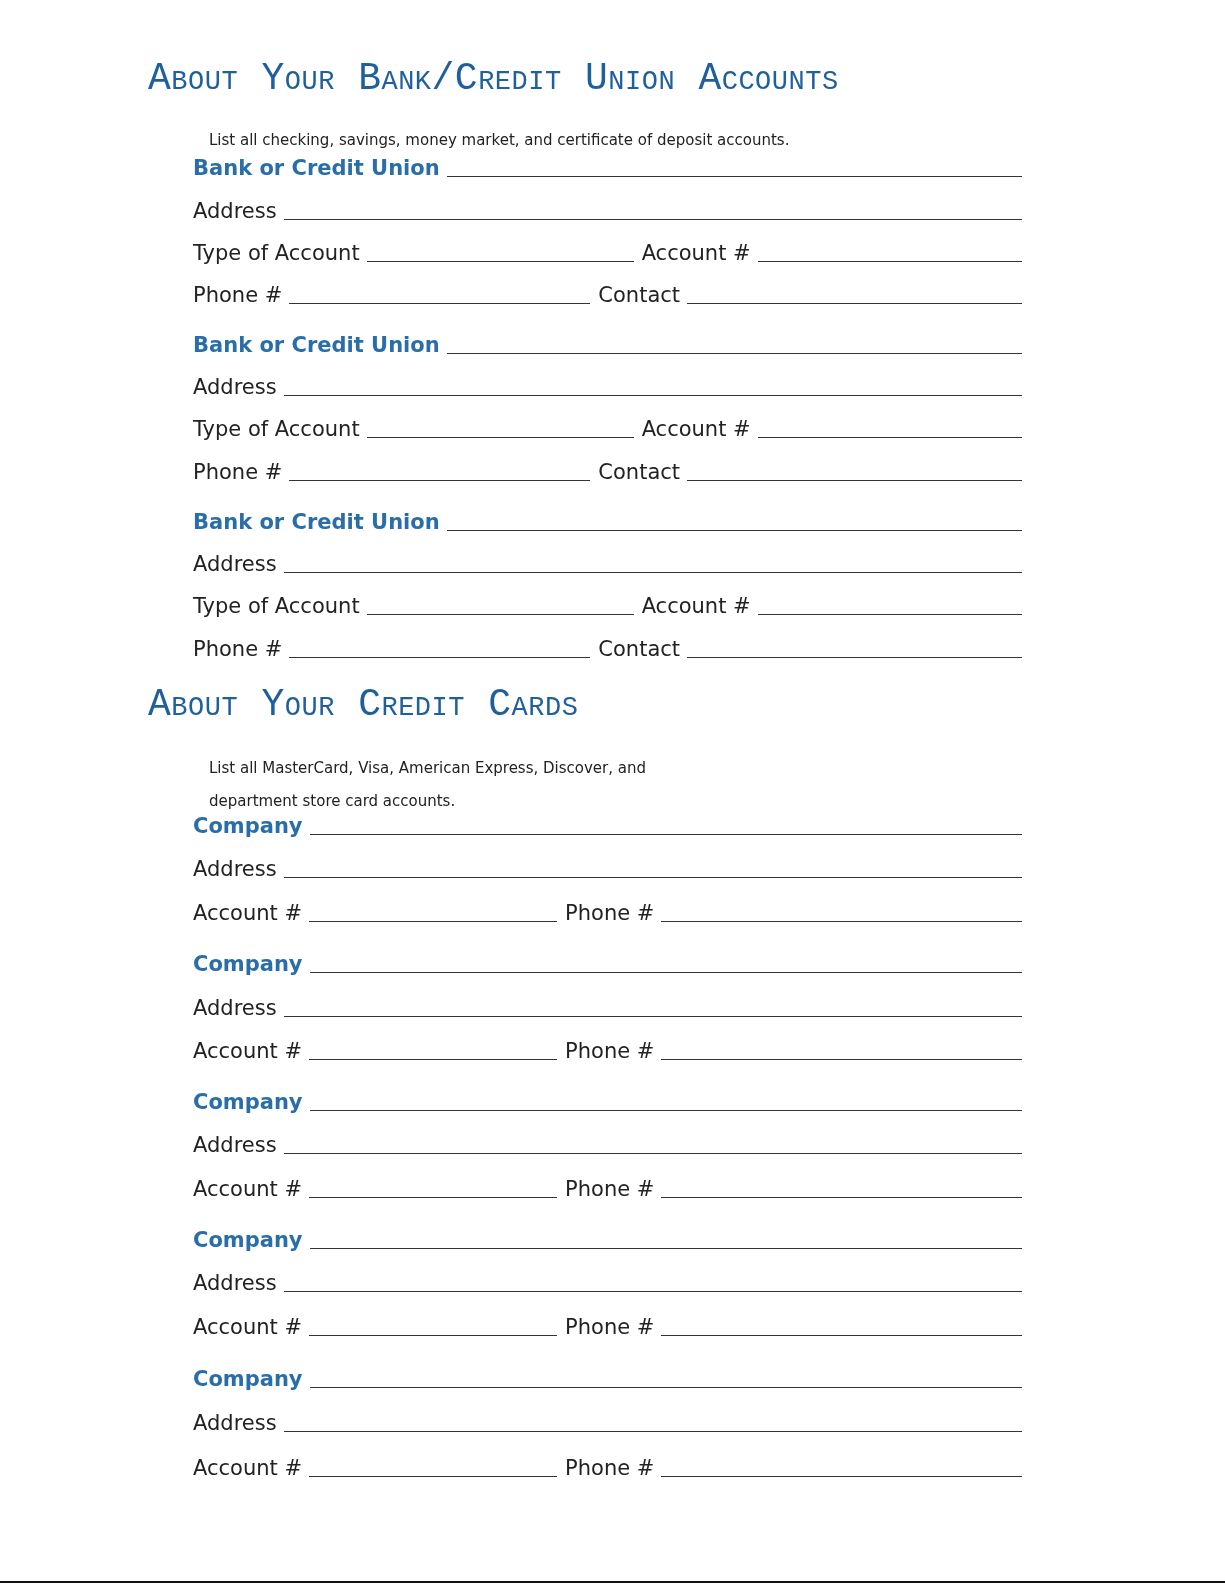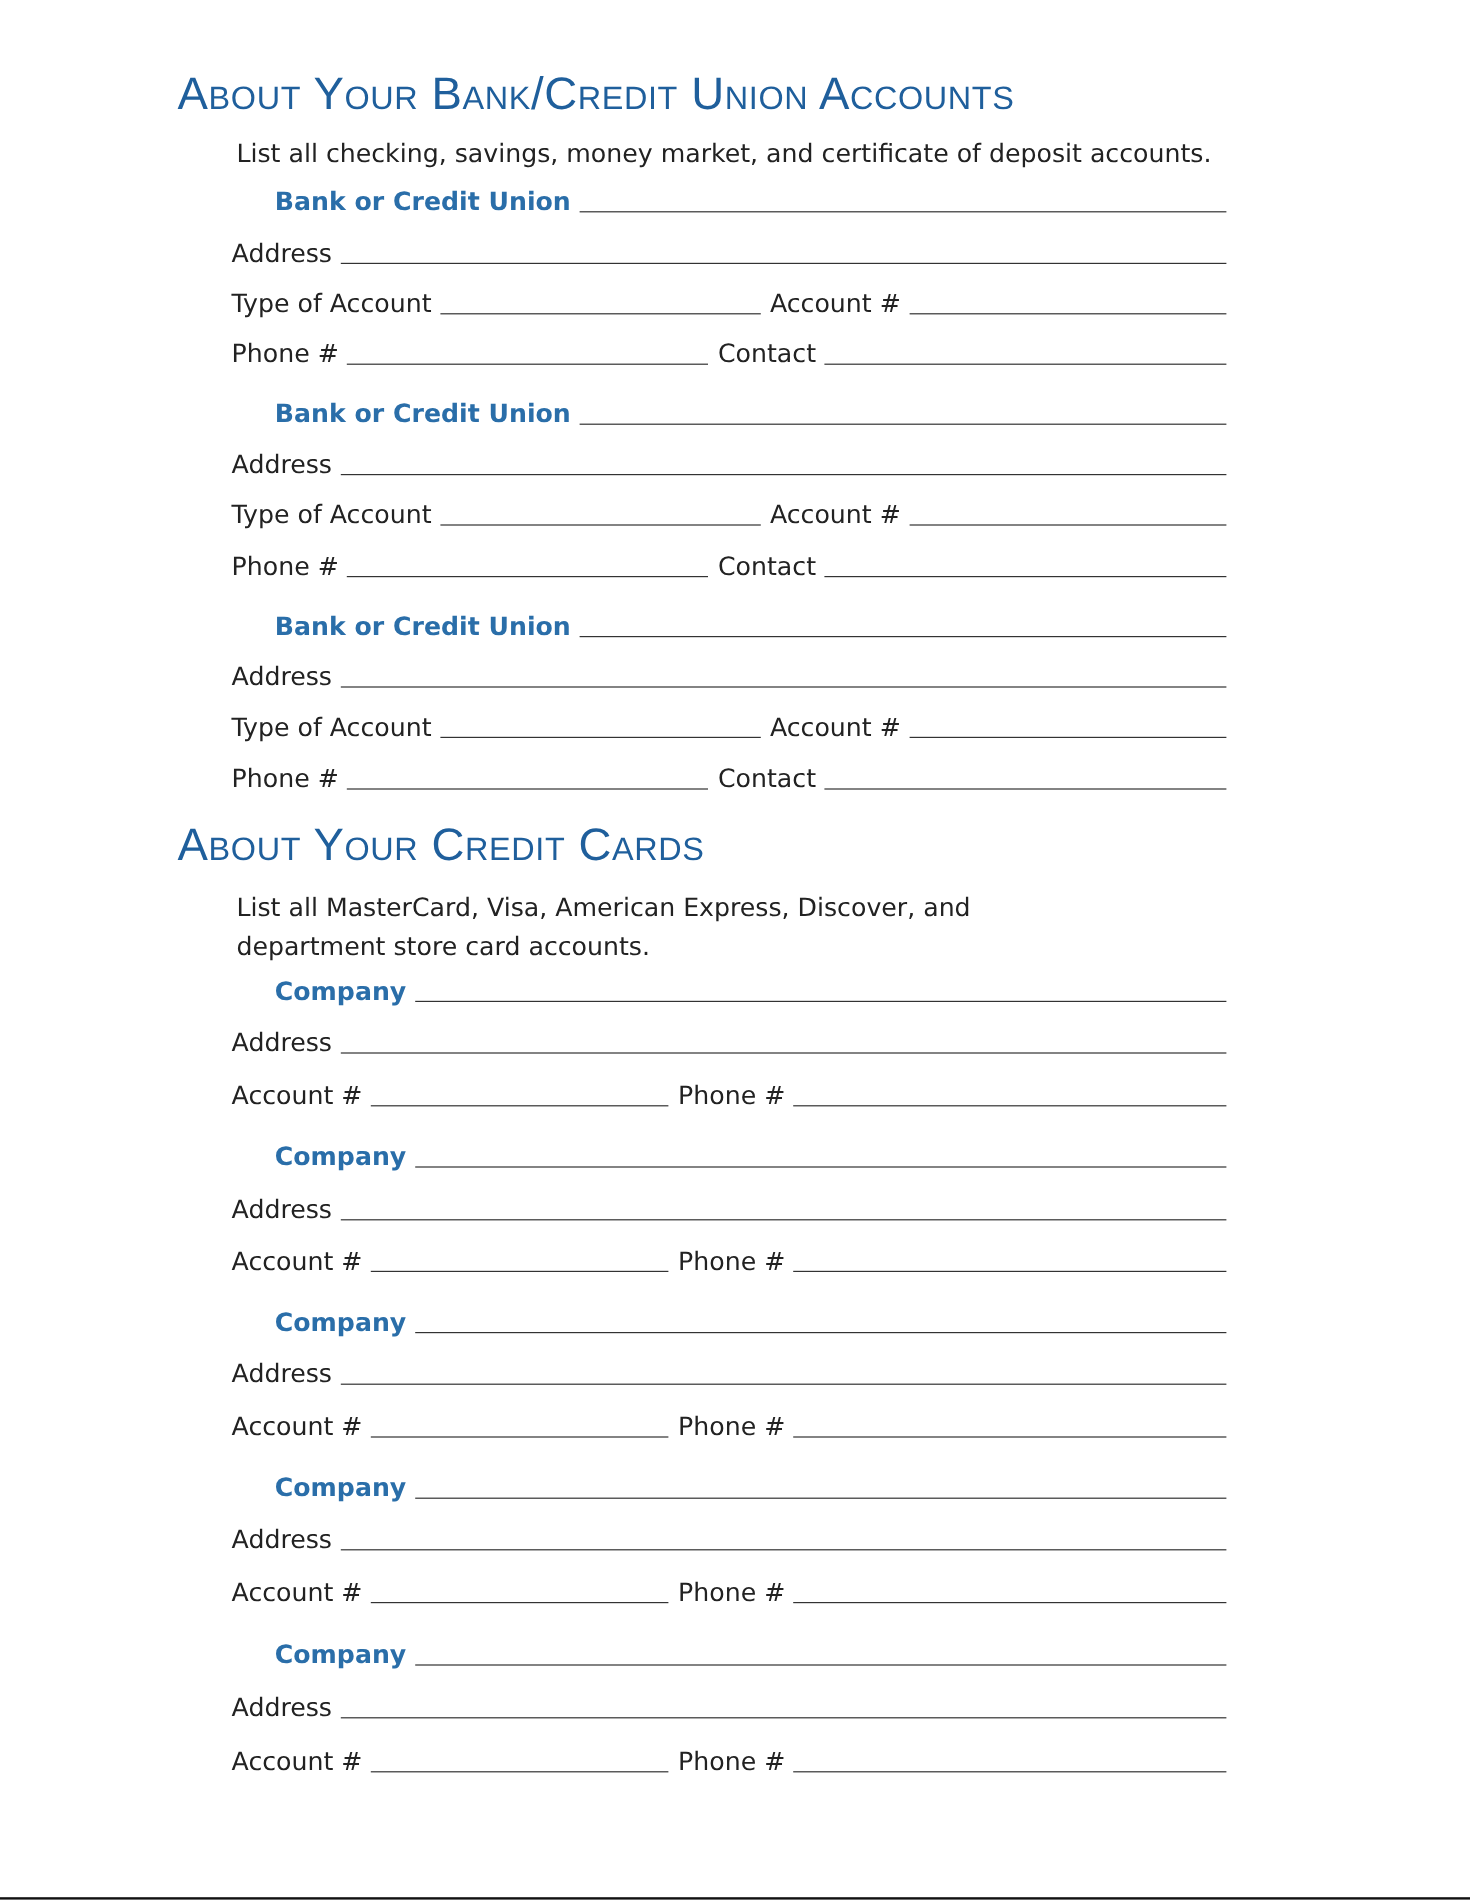--- a/index.html
+++ b/index.html
@@ -3,37 +3,37 @@
 <meta charset="utf-8">
 <style>
   html, body { margin: 0; padding: 0; background: #ffffff; }
   body {
     width: 1225px; height: 1585px; position: relative; overflow: hidden;
     font-family: "DejaVu Sans", sans-serif; color: #222222;
   }
   .page { position: absolute; left: 0; top: 0; width: 1225px; height: 1585px; }
   .section-title {
     position: absolute; left: 148px; margin: 0;
-    font-family: Liberation Sans, sans-serif; font-weight: normal;
+    font-family: Liberation Mono, monospace; font-weight: normal;
     font-variant: small-caps; font-size: 38px; letter-spacing: 0.5px;
     color: #1f5f9c; line-height: 1; white-space: nowrap;
   }
   .intro {
-    position: absolute; left: 193px; margin: 4px;
-    font-size: 21px; line-height: 33px; color: #222222; white-space: nowrap;
+    position: absolute; left: 193px; margin: 16px;
+    font-size: 15px; line-height: 33px; color: #222222; white-space: nowrap;
   }
   .row {
     position: absolute; left: 193px; width: 829px; height: 30px;
     display: flex; align-items: flex-end;
   }
   .lbl {
     font-size: 21px; line-height: 24px; white-space: nowrap; padding-right: 7px;
     color: #222222;
   }
-  .lbl.blue { color: #2a6ea9; font-weight: bold; font-size: 21px; margin-left: 36px; }
+  .lbl.blue { color: #2a6ea9; font-weight: bold; font-size: 21px; }
   .lbl.second { padding-left: 8px; }
   .line {
     border: none; border-bottom: 1.5px solid #333333; height: 20px;
     background: transparent; outline: none; padding: 0; margin: 0 0 3px 0;
     font-family: "DejaVu Sans", sans-serif; font-size: 18px; color: #222;
   }
   .grow { flex: 1 1 auto; min-width: 0; }
   .bottom-rule {
     position: absolute; left: 0; top: 1581px; width: 1225px; height: 2px; background: #111111;
   }

